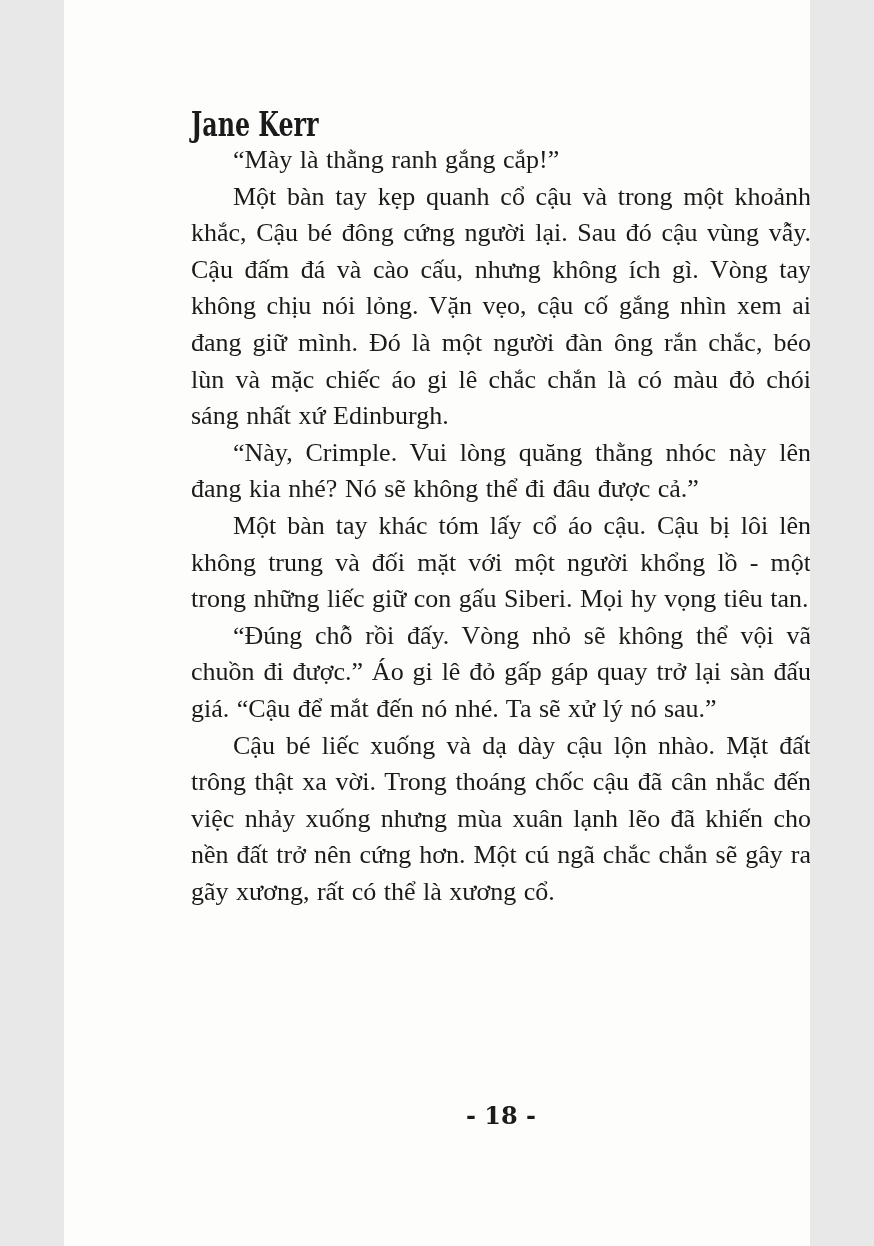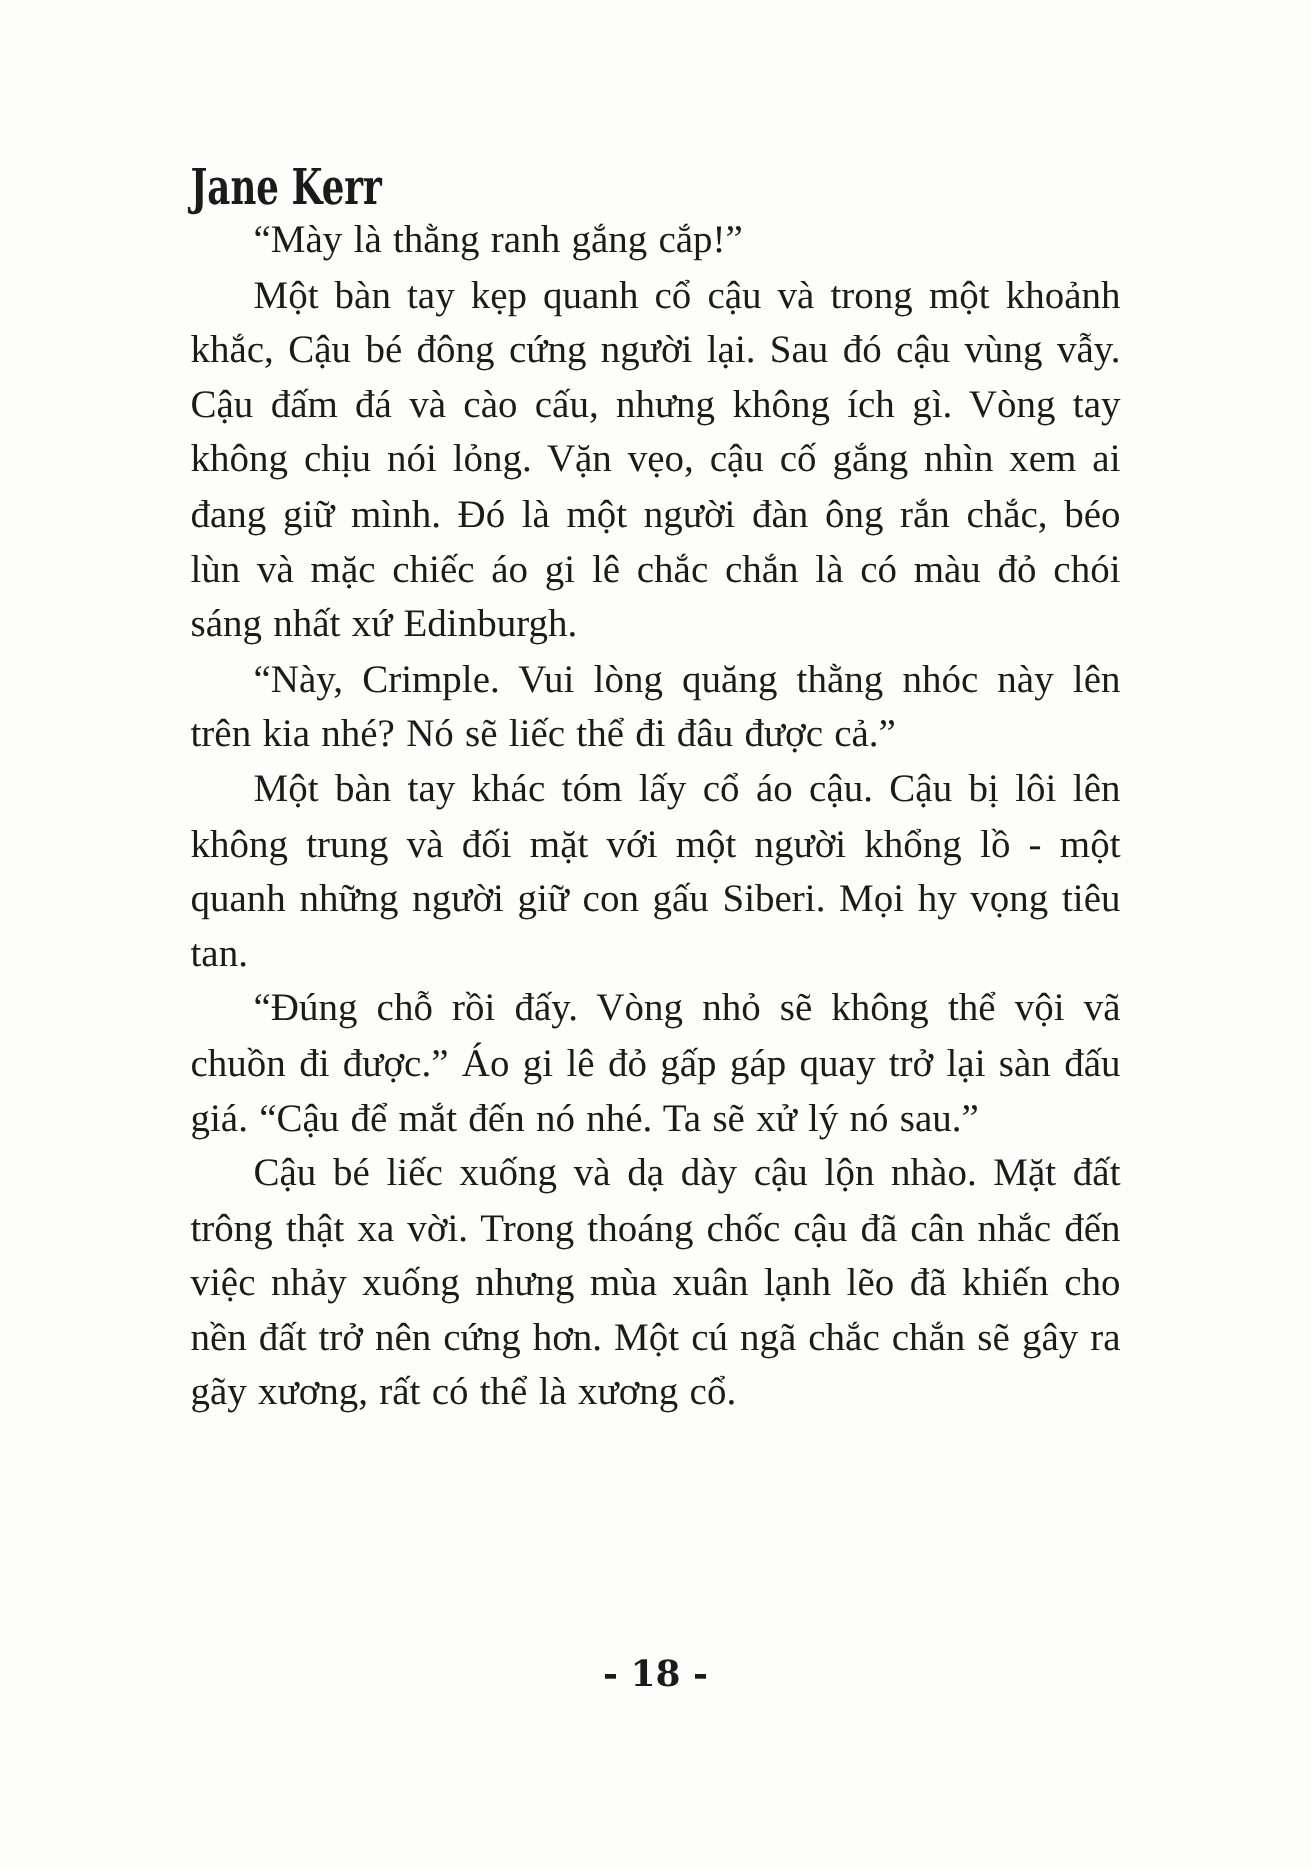--- a/index.html
+++ b/index.html
@@ -3,21 +3,21 @@
 <meta charset="utf-8">
 <style>
   html, body {
     margin: 0;
     padding: 0;
     background: #e8e8e8;
     font-family: "Liberation Serif", serif;
   }
   .page {
     position: relative;
-    width: 874px;
+    width: 746px;
     height: 1246px;
     margin: 0 auto;
     background: #fdfdfc;
     color: #1b1b1b;
     overflow: hidden;
   }
   .running-header {
     position: absolute;
     top: 108px;
     left: 127px;
@@ -59,21 +59,21 @@
 </head>
 <body>
 
 <div class="page">
 
   <div class="running-header">Jane Kerr</div>
 
   <div class="body-text">
     <p>“Mày là thằng ranh gắng cắp!”</p>
     <p>Một bàn tay kẹp quanh cổ cậu và trong một khoảnh khắc, Cậu bé đông cứng người lại. Sau đó cậu vùng vẫy. Cậu đấm đá và cào cấu, nhưng không ích gì. Vòng tay không chịu nói lỏng. Vặn vẹo, cậu cố gắng nhìn xem ai đang giữ mình. Đó là một người đàn ông rắn chắc, béo lùn và mặc chiếc áo gi lê chắc chắn là có màu đỏ chói sáng nhất xứ Edinburgh.</p>
-    <p>“Này, Crimple. Vui lòng quăng thằng nhóc này lên trên kia nhé? Nó sẽ liếc thể đi đâu được cả.”</p>
-    <p>Một bàn tay khác tóm lấy cổ áo cậu. Cậu bị lôi lên không trung và đối mặt với một người khổng lồ - một quanh những người giữ con gấu Siberi. Mọi hy vọng tiêu tan.</p>
+    <p>“Này, Crimple. Vui lòng quăng thằng nhóc này lên đang kia nhé? Nó sẽ không thể đi đâu được cả.”</p>
+    <p>Một bàn tay khác tóm lấy cổ áo cậu. Cậu bị lôi lên không trung và đối mặt với một người khổng lồ - một trong những liếc giữ con gấu Siberi. Mọi hy vọng tiêu tan.</p>
     <p>“Đúng chỗ rồi đấy. Vòng nhỏ sẽ không thể vội vã chuồn đi được.” Áo gi lê đỏ gấp gáp quay trở lại sàn đấu giá. “Cậu để mắt đến nó nhé. Ta sẽ xử lý nó sau.”</p>
     <p>Cậu bé liếc xuống và dạ dày cậu lộn nhào. Mặt đất trông thật xa vời. Trong thoáng chốc cậu đã cân nhắc đến việc nhảy xuống nhưng mùa xuân lạnh lẽo đã khiến cho nền đất trở nên cứng hơn. Một cú ngã chắc chắn sẽ gây ra gãy xương, rất có thể là xương cổ.</p>
   </div>
 
   <div class="page-number">- 18 -</div>
 
 </div>
 
 </body></html>

